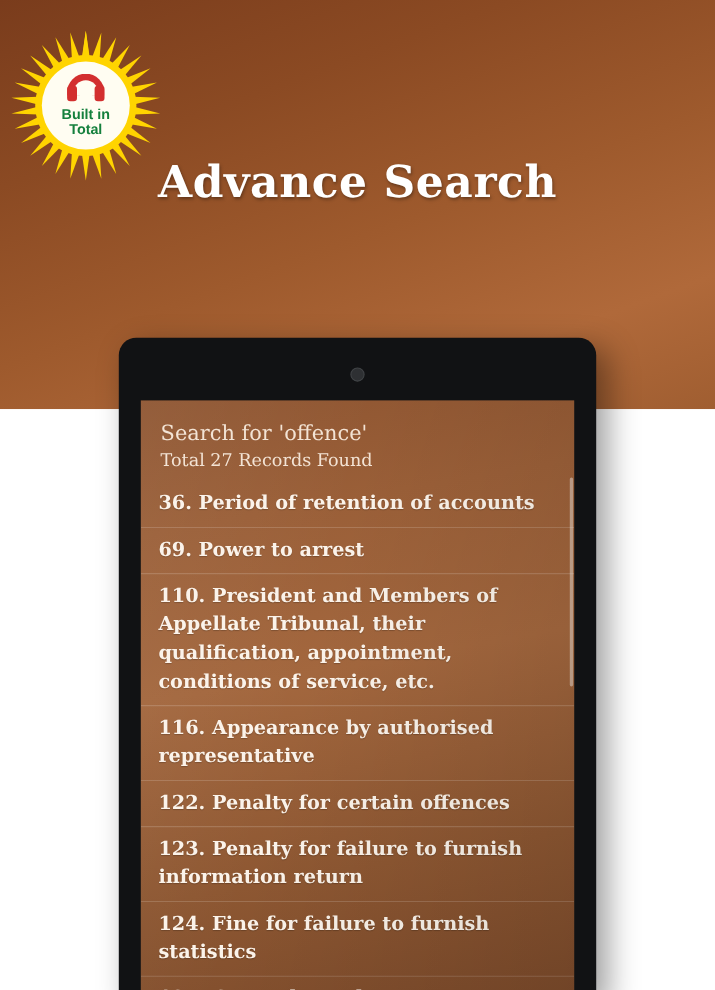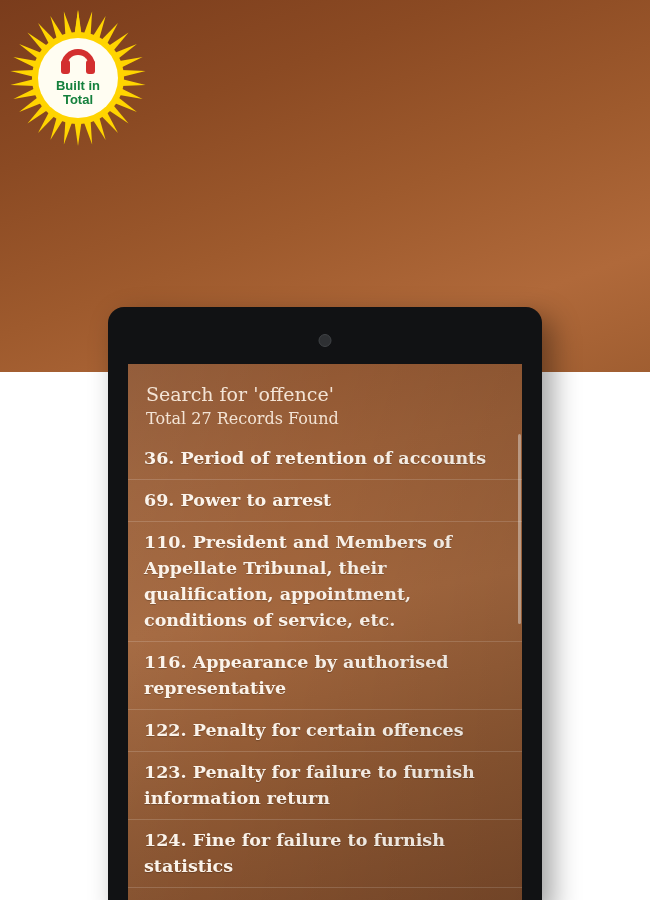--- a/index.html
+++ b/index.html
@@ -39,21 +39,21 @@
     font-family: "DejaVu Serif", "Liberation Serif", serif;
     font-size: 40px;
     font-weight: bold;
     letter-spacing: 0.5px;
     text-shadow: 1px 2px 3px rgba(0,0,0,0.35);
   }
   
   .badge {
     position: absolute;
     left: 8px;
-    top: 8px;
+    top: 26px;
     width: 140px;
     height: 140px;
   }
   .badge svg {
     display: block;
   }
   .badge-inner {
     position: absolute;
     left: 0;
     top: 0;
@@ -249,20 +249,21 @@
         <div class="badge-headphone">
           <div class="band"></div>
           <div class="cup-l"></div>
           <div class="cup-r"></div>
         </div>
         <div class="badge-text">Built in</div>
         <div class="badge-text">Total</div>
       </div>
     </div>
 
+    <div class="banner-title">Advance Search</div>
   </div>
 
   <div class="lower"></div>
 
   <div class="device">
     <div class="device-camera"></div>
     <div class="screen">
       <div class="screen-inner">
 
         <div class="search-head">

